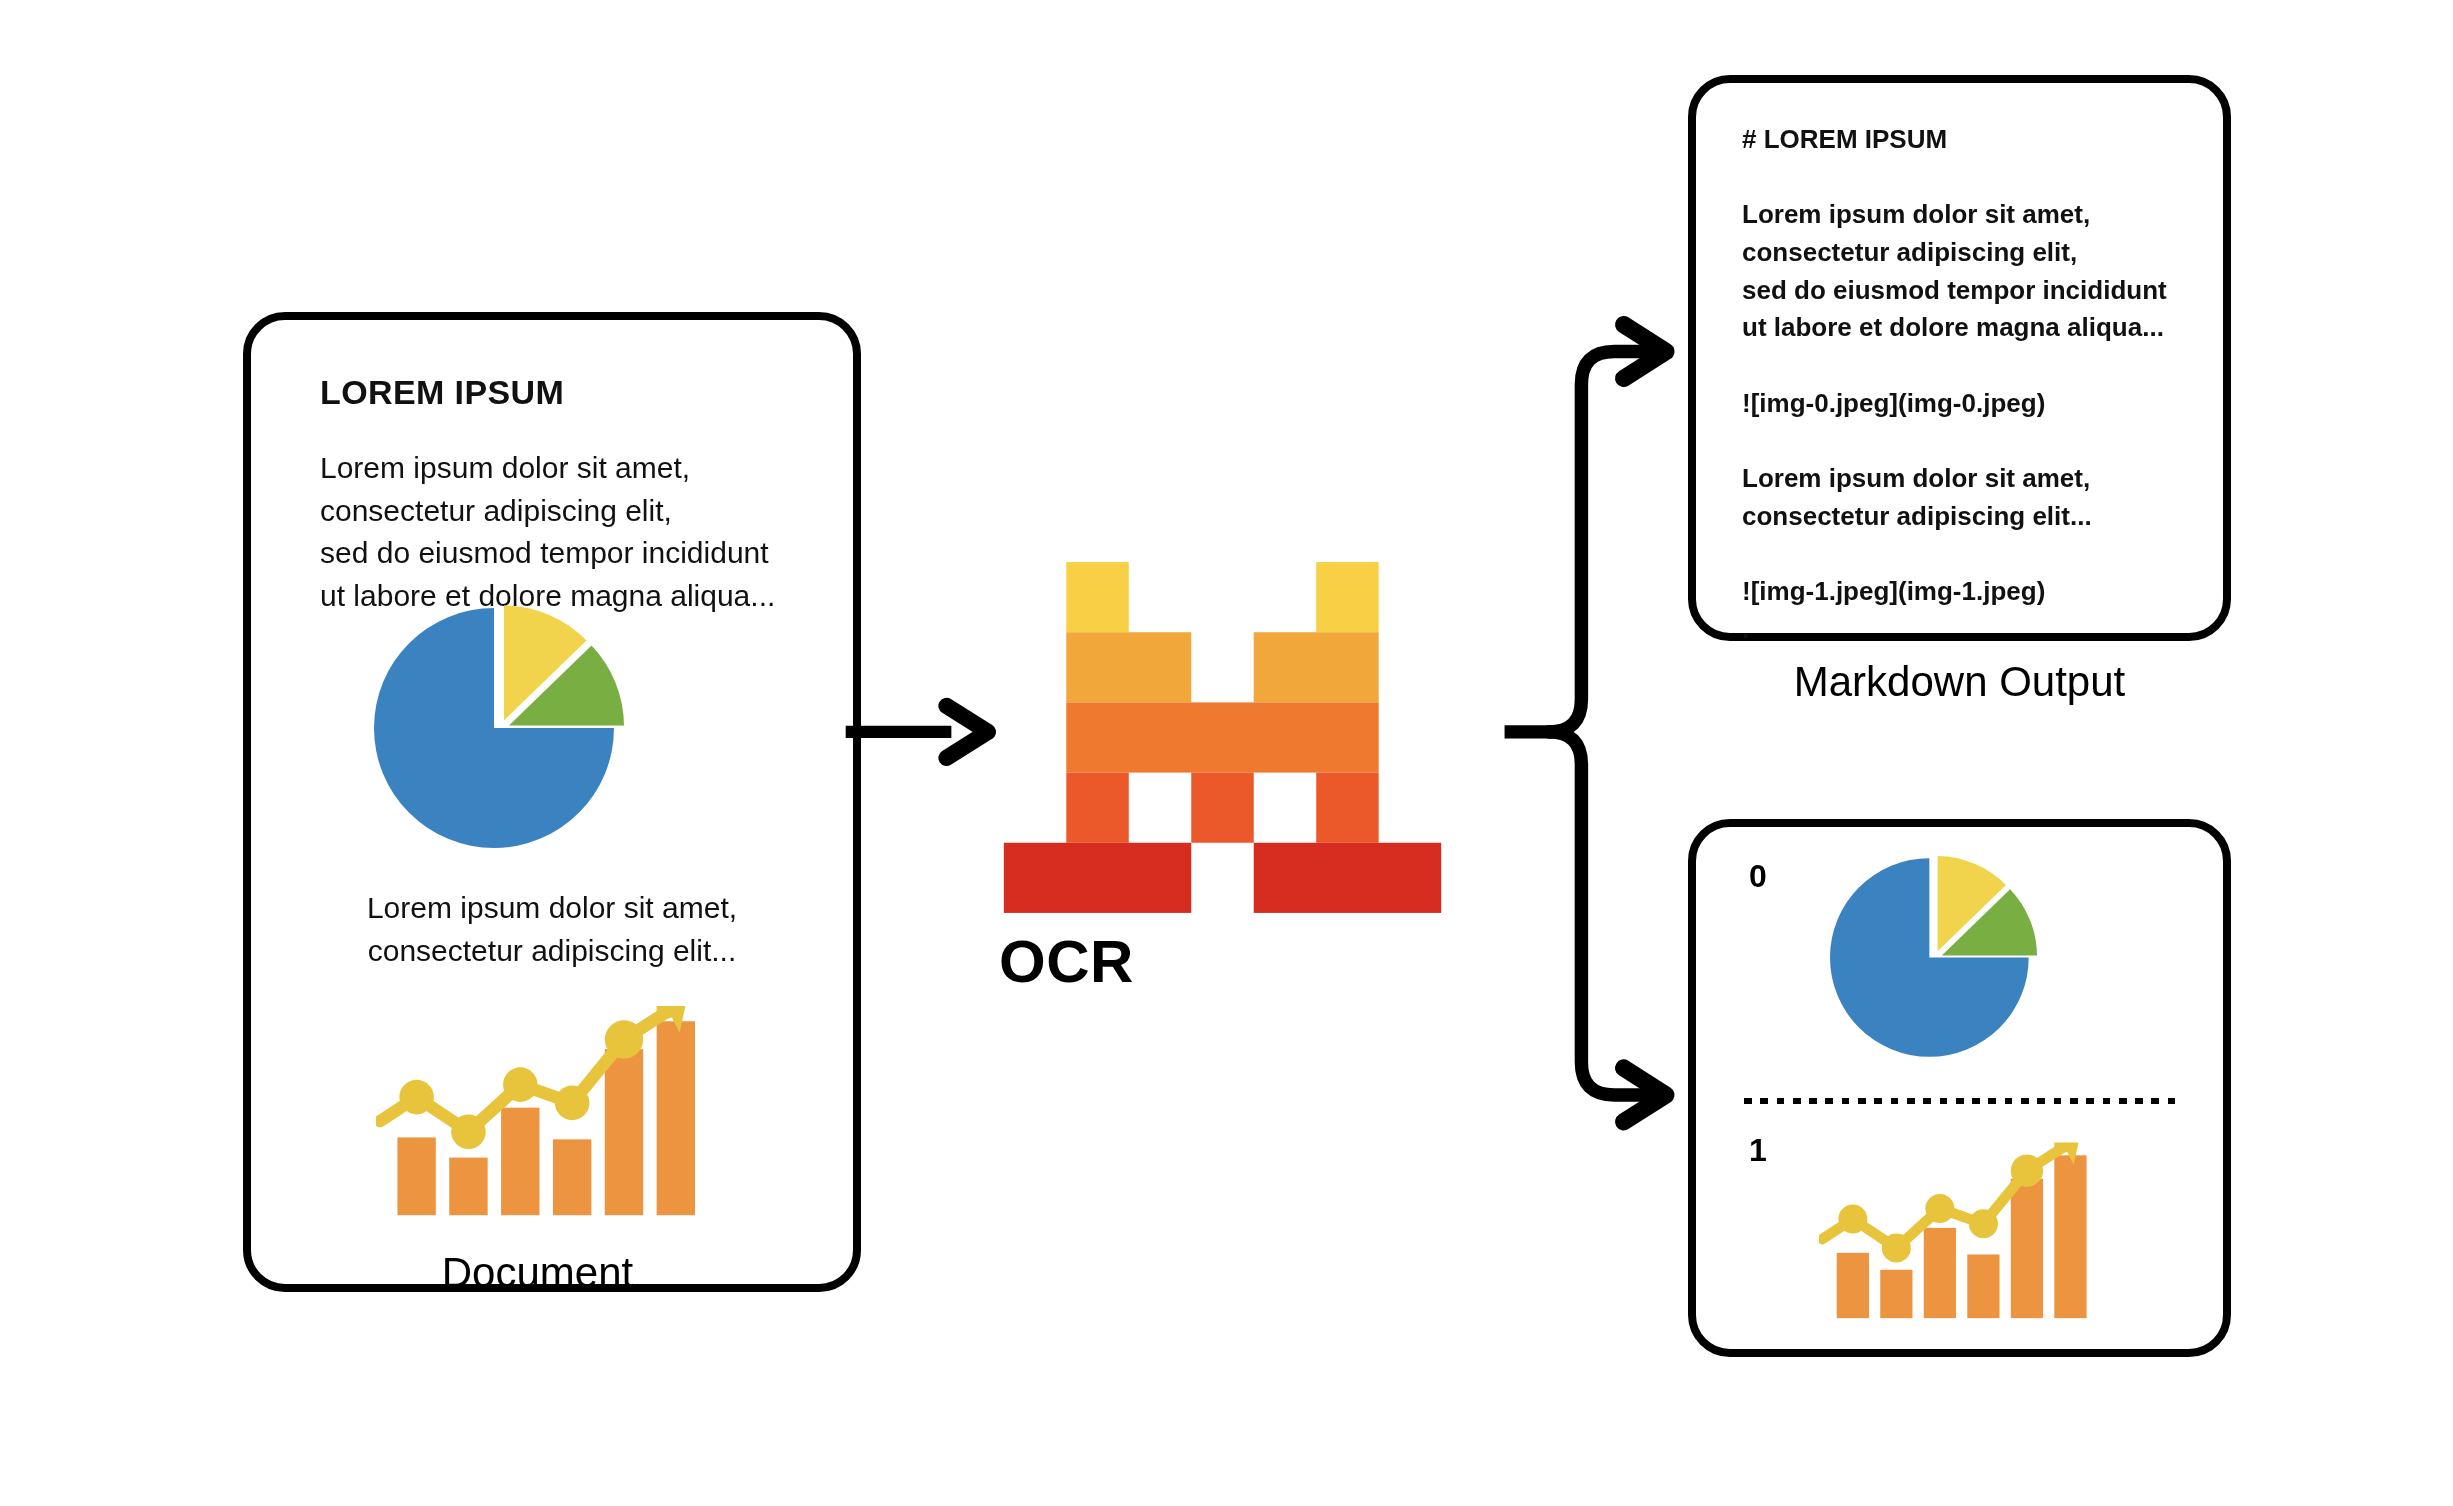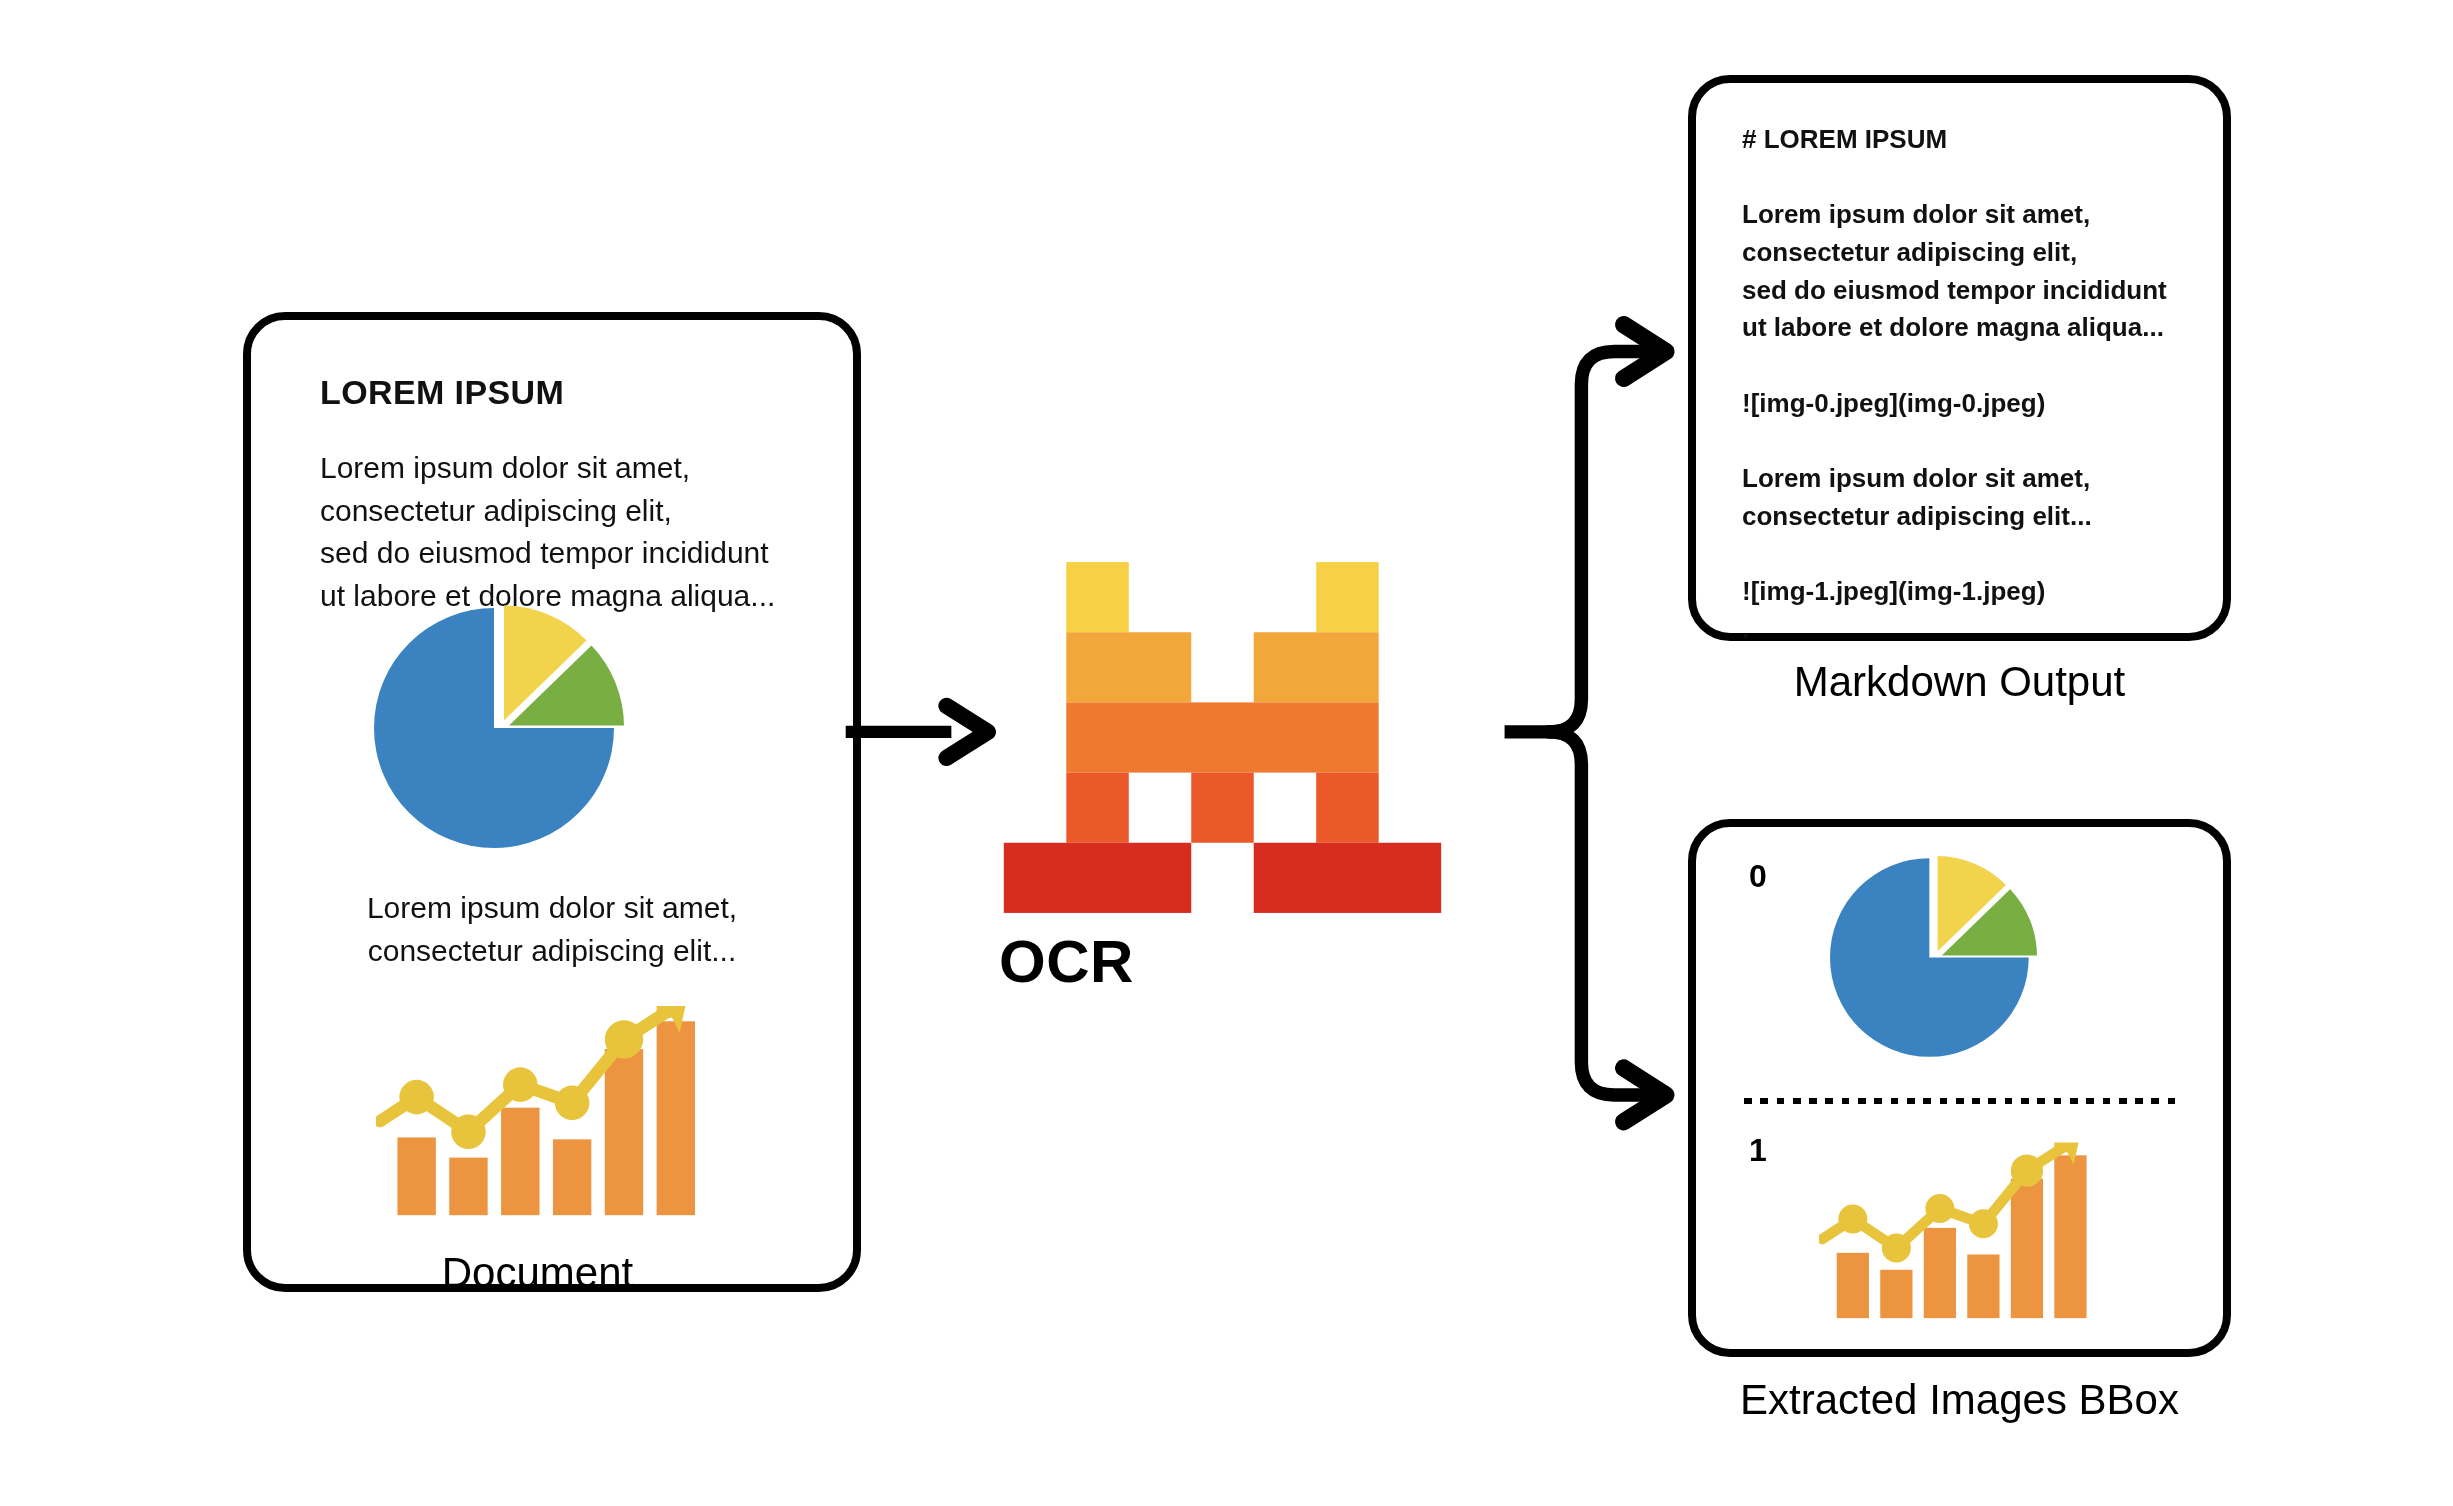--- a/index.html
+++ b/index.html
@@ -218,16 +218,15 @@
       <path d="M 292 2 L 322 2 L 316 30 L 308 14 L 292 18 Z" fill="#E8C33C"></path>
       <g fill="#E8C33C">
         <circle cx="42" cy="97" r="18"></circle>
         <circle cx="96" cy="133" r="18"></circle>
         <circle cx="150" cy="84" r="18"></circle>
         <circle cx="204" cy="103" r="18"></circle>
         <circle cx="258" cy="37" r="20"></circle>
       </g>
     </svg>
   </div>
-  <div class="caption-label" id="bbox-label">Extracted Images BBox</div>
 
 </div>
 
 
 </body></html>

